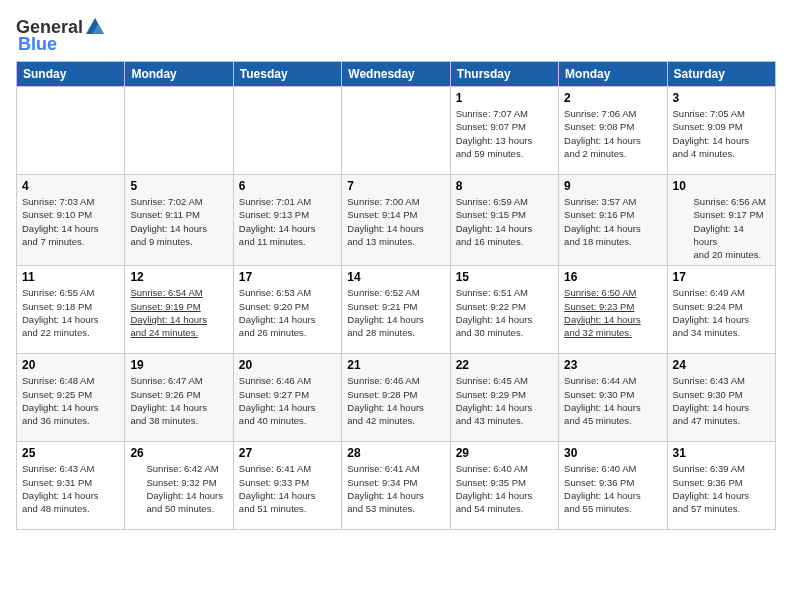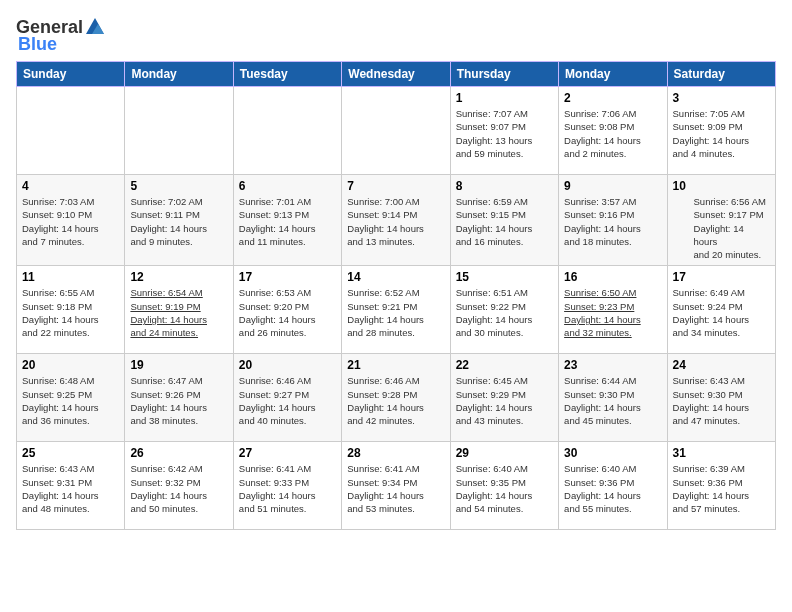--- a/index.html
+++ b/index.html
@@ -299,21 +299,21 @@
       <tr>
         <td>
           <span class="day-num">25</span>
           <div class="day-info" style="white-space: pre-line;">Sunrise: 6:43 AM
 Sunset: 9:31 PM
 Daylight: 14 hours
 and 48 minutes.</div>
         </td>
         <td>
           <span class="day-num">26</span>
-          <div class="day-info" style="white-space: pre-line;">Sunrise: 6:42 AM
+          <div class="day-info" style="white-space: pre-line; margin-left: 16px;">Sunrise: 6:42 AM
 Sunset: 9:32 PM
 Daylight: 14 hours
 and 50 minutes.</div>
         </td>
         <td>
           <span class="day-num">27</span>
           <div class="day-info" style="white-space: pre-line;">Sunrise: 6:41 AM
 Sunset: 9:33 PM
 Daylight: 14 hours
 and 51 minutes.</div>

